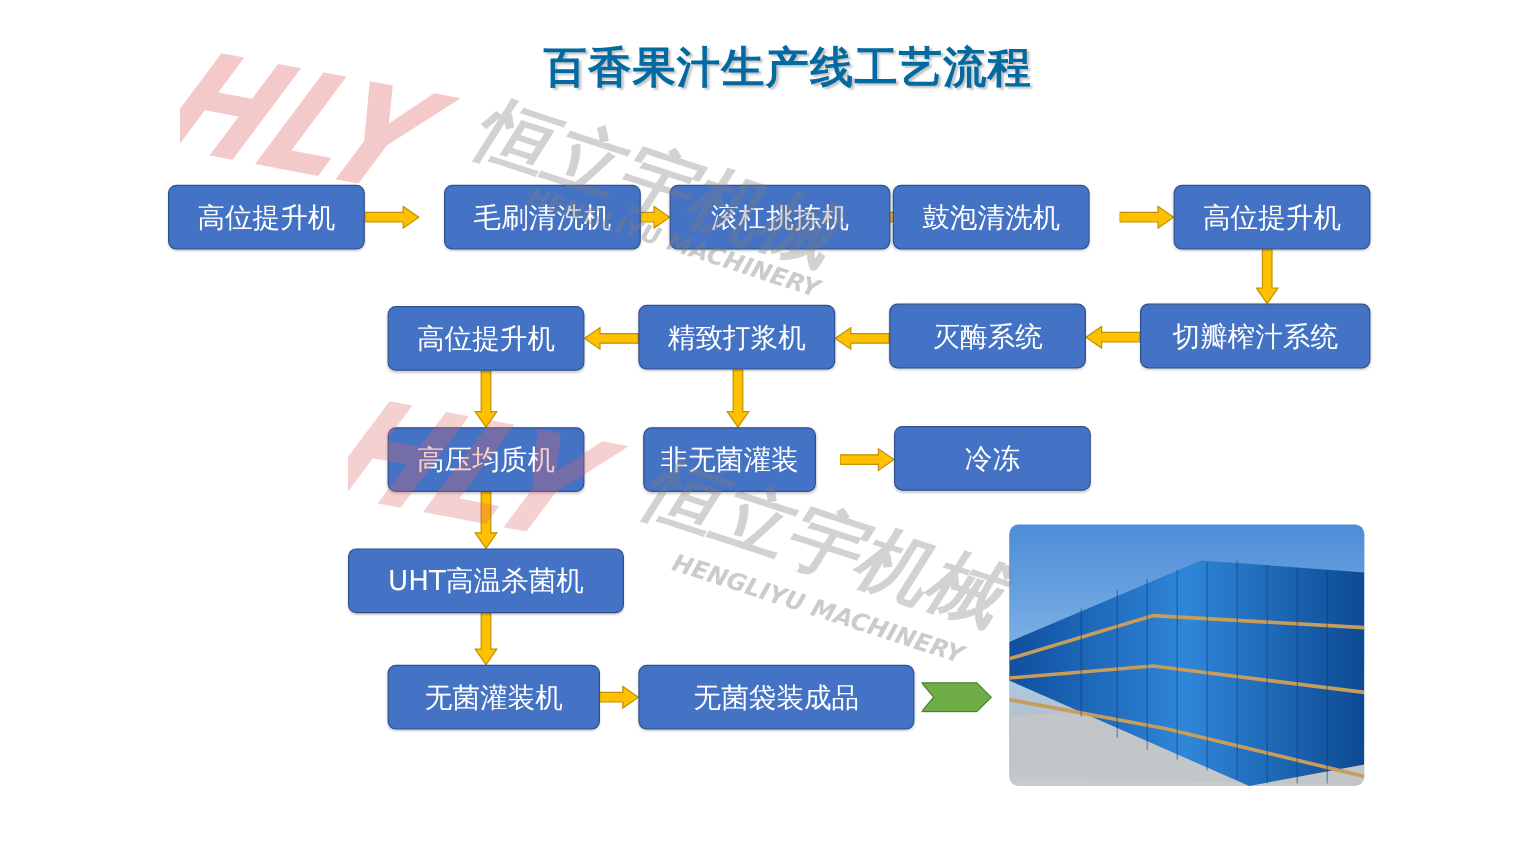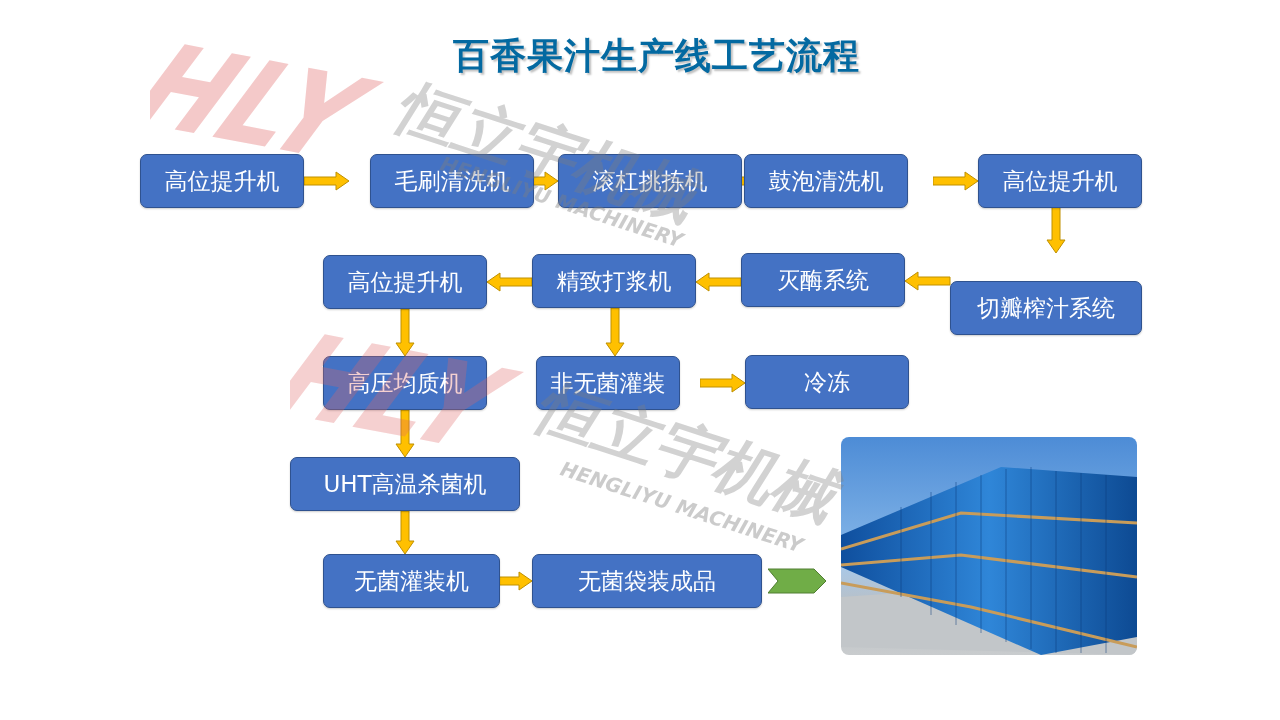--- a/index.html
+++ b/index.html
@@ -22,21 +22,21 @@
 <body>
 
 <div class="title">百香果汁生产线工艺流程</div>
 
 <div class="box" style="left:140px;top:154px;width:164px;">高位提升机</div>
 <div class="box" style="left:370px;top:154px;width:164px;">毛刷清洗机</div>
 <div class="box" style="left:558px;top:154px;width:184px;">滚杠挑拣机</div>
 <div class="box" style="left:744px;top:154px;width:164px;">鼓泡清洗机</div>
 <div class="box" style="left:978px;top:154px;width:164px;">高位提升机</div>
 
-<div class="box" style="left:950px;top:253px;width:192px;margin-top:28px;">切瓣榨汁系统</div>
+<div class="box" style="left:950px;top:253px;width:192px;">切瓣榨汁系统</div>
 <div class="box" style="left:741px;top:253px;width:164px;">灭酶系统</div>
 <div class="box" style="left:532px;top:254px;width:164px;">精致打浆机</div>
 <div class="box" style="left:323px;top:255px;width:164px;">高位提升机</div>
 
 <div class="box" style="left:323px;top:356px;width:164px;">高压均质机</div>
 <div class="box" style="left:536px;top:356px;width:144px;">非无菌灌装</div>
 <div class="box" style="left:745px;top:355px;width:164px;">冷冻</div>
 
 <div class="box" style="left:290px;top:457px;width:230px;">UHT高温杀菌机</div>
 

